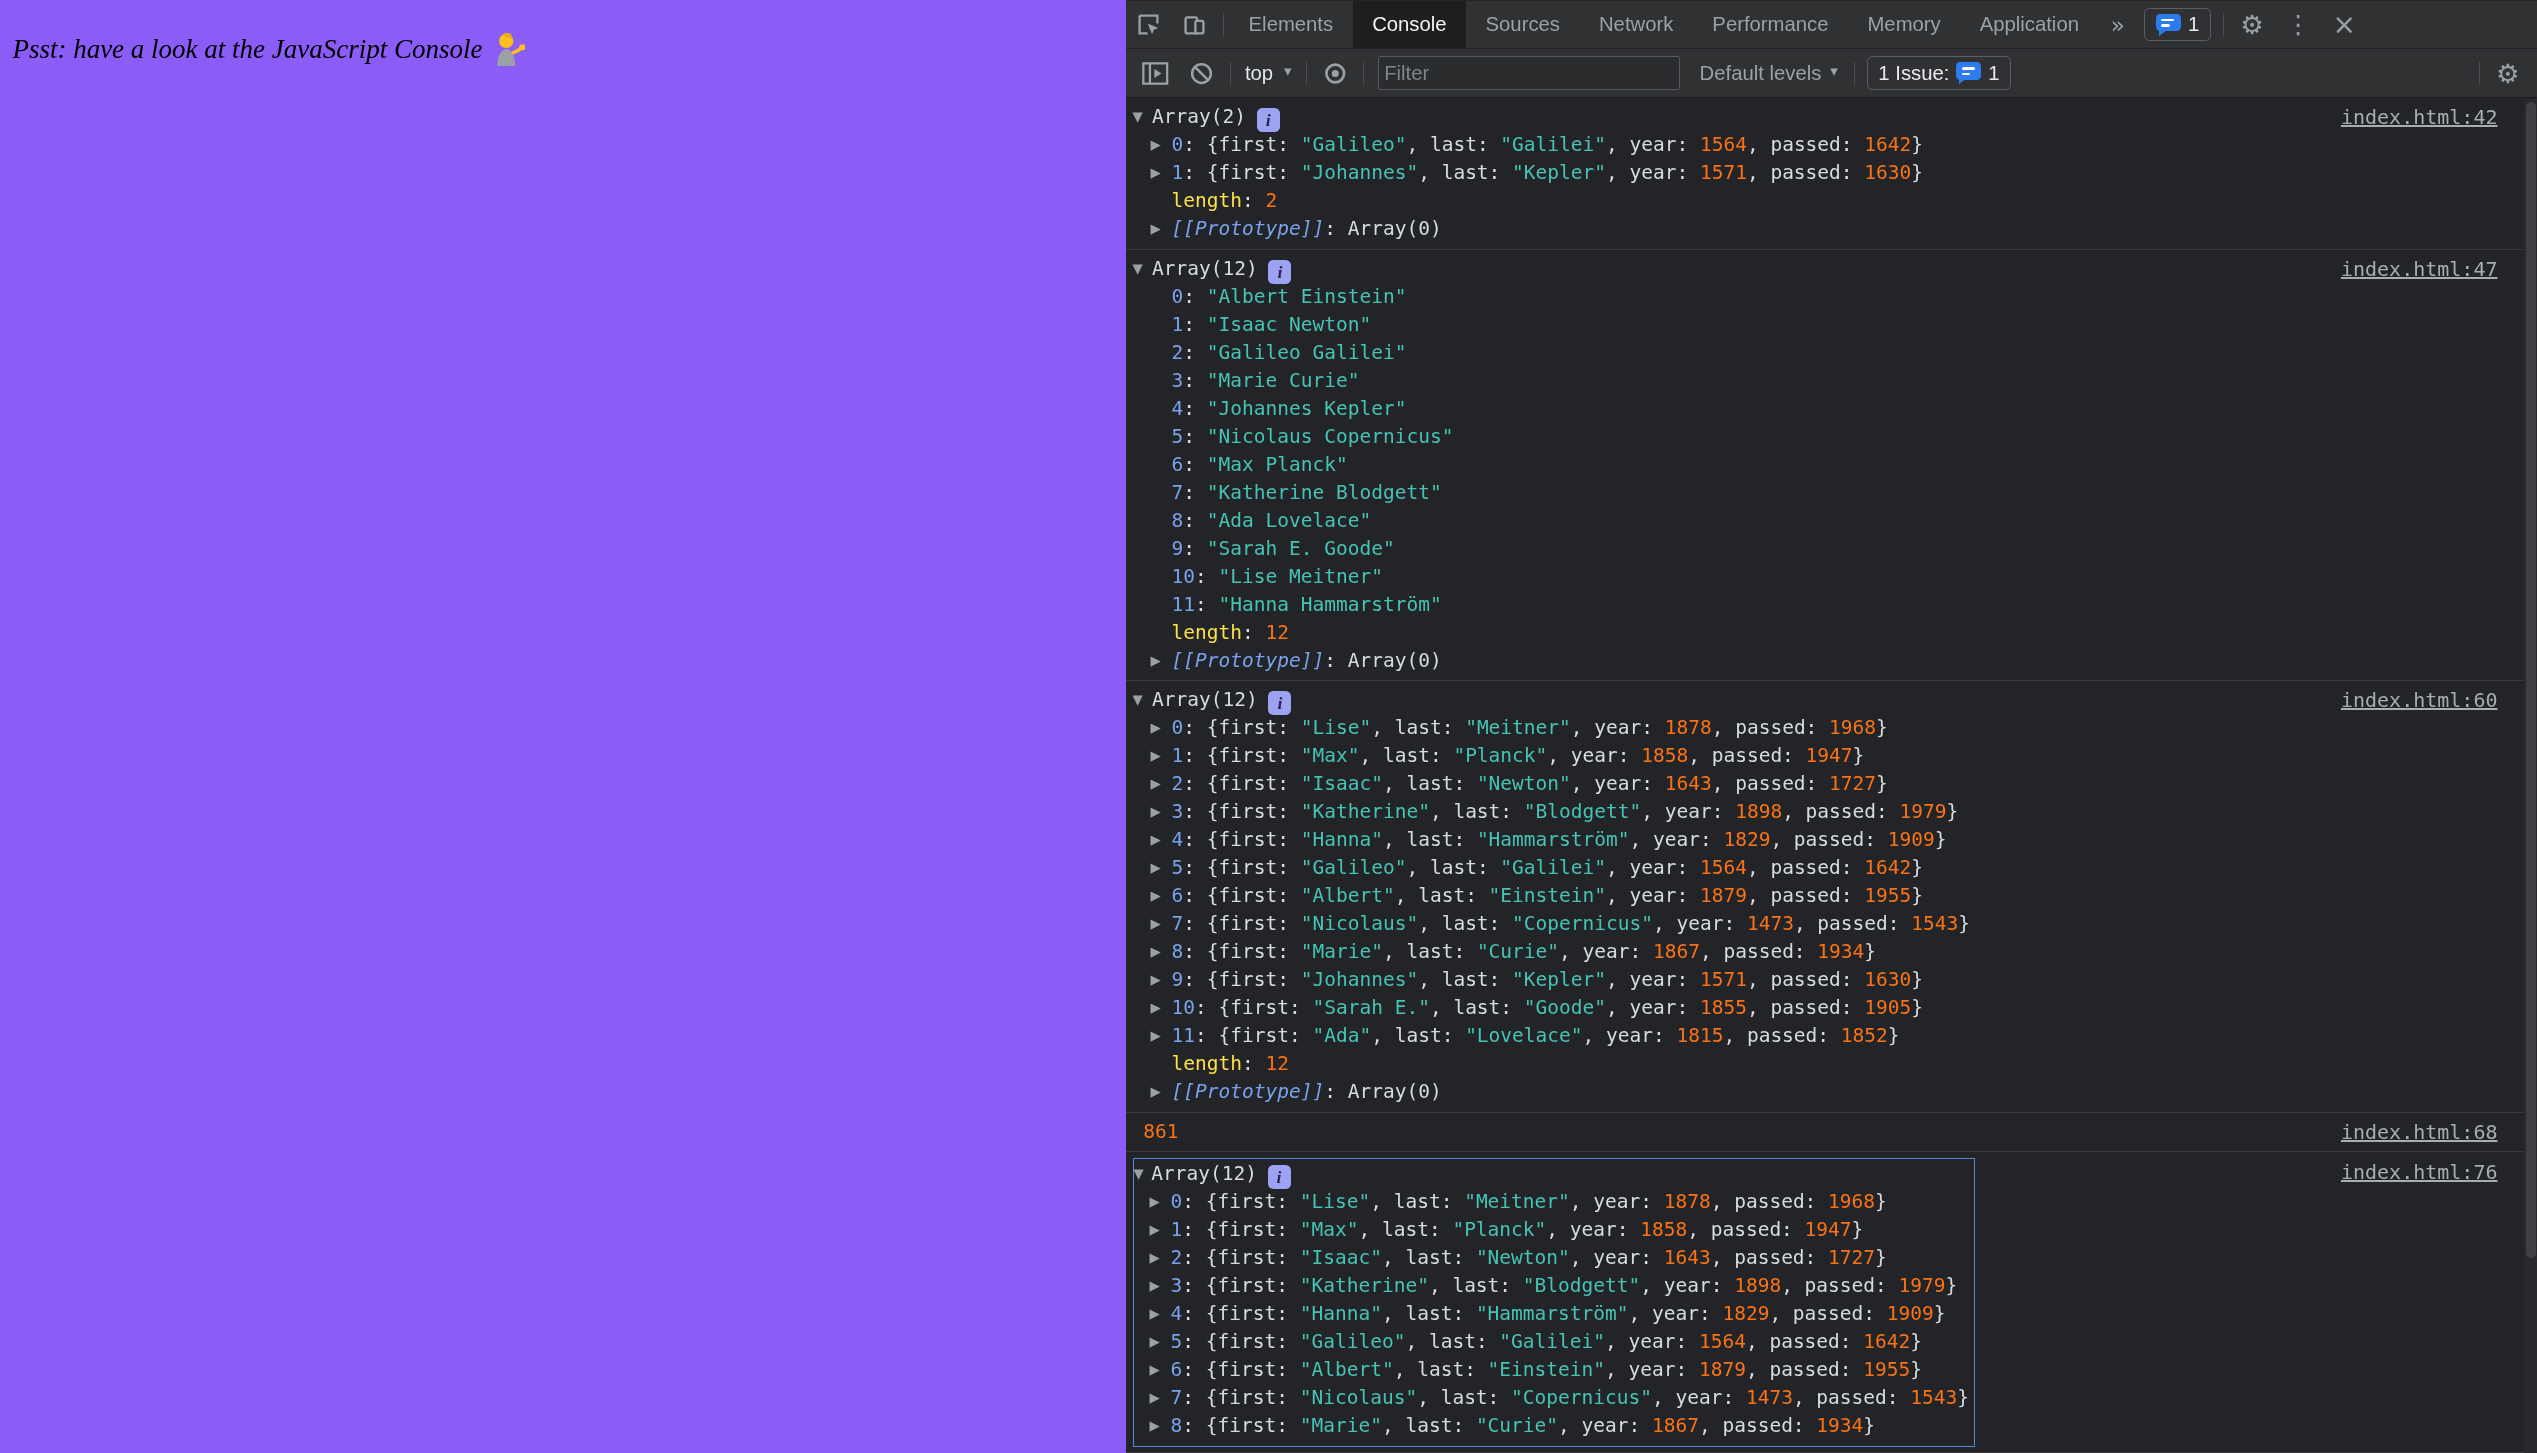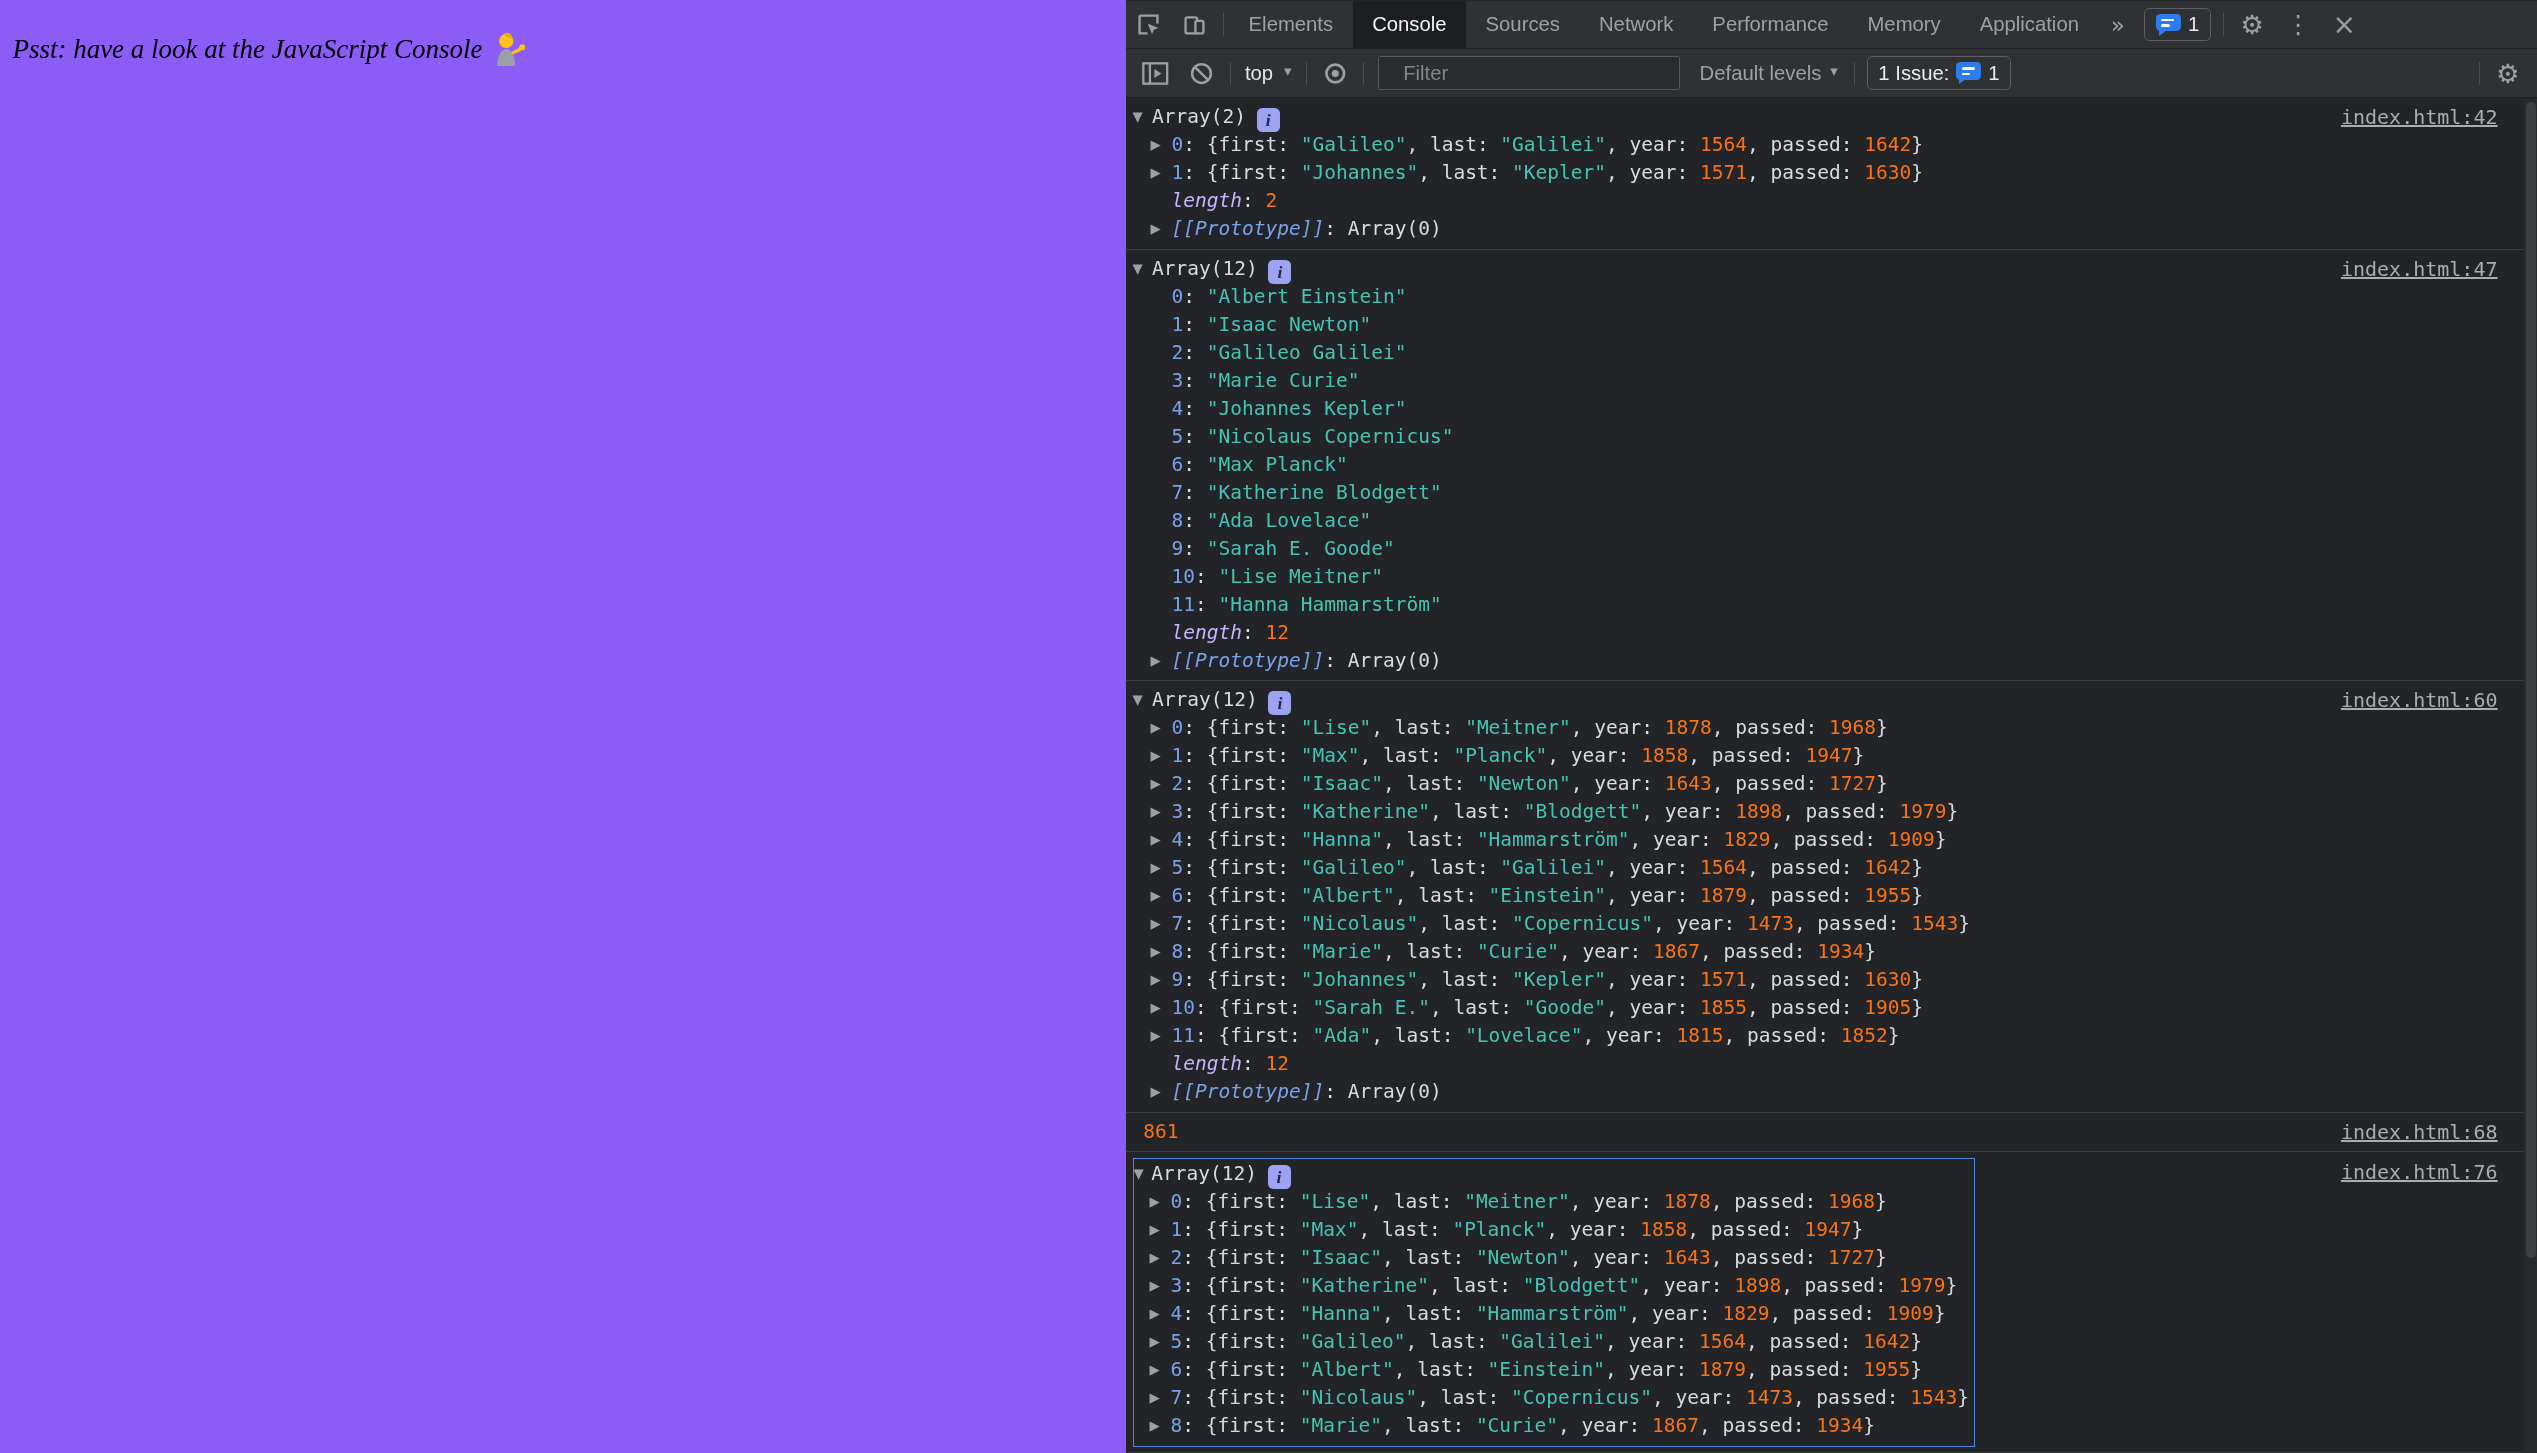--- a/index.html
+++ b/index.html
@@ -57,21 +57,21 @@
   .toolbar {
     height:49px; background:#2f3133; display:flex; align-items:center;
     border-bottom:0.9px solid #1d1e20; flex:0 0 auto; color:#9ba1a6; font-size:20.3px;
     padding:0 7px;
   }
   .ctx-select { display:flex; gap:11px; color:#e3e6ea; padding:0 8.8px; cursor:pointer; }
   .dd-arrow { color:#9aa0a6; font-size:15px; font-family:"DejaVu Sans", sans-serif; }
   .filter-input {
     width:302px; height:34px; margin:0 8.8px;
     background:#2a2c2e; border:0.9px solid #55595e; border-radius:1.8px;
-    color:#d7dbe0; font-size:20.3px; padding:0 24px; outline:none;
+    color:#d7dbe0; font-size:20.3px; padding:0 5px; outline:none;
     font-family:"Liberation Sans", sans-serif;
   }
   .filter-input::placeholder { color:#7f858c; }
   .levels { display:flex; align-items:flex-start; gap:8.8px; padding:0 10.6px; cursor:pointer; }
 
   
   .console-out {
     flex:1; overflow:hidden; position:relative;
     font-family:"DejaVu Sans Mono", monospace; font-size:19.5px; line-height:28px;
     color:#d7dbe0; padding-right:14px;
@@ -83,21 +83,21 @@
   }
   .crow { position:relative; padding-left:46px; height:28px; white-space:nowrap; }
   .crow.header { padding-left:26.5px; }
   .crow.result { padding-left:17.7px; }
   .tri { position:absolute; left:25px; top:0; width:19.5px; color:#9aa0a6; font-size:13.3px;
          font-family:"DejaVu Sans", sans-serif; cursor:pointer; }
   .crow.header .tri { left:7px; }
   .idx { color:#7aa2ec; }
   .str { color:#46c3b4; }
   .num { color:#f97316; }
-  .dim { color:#c4b5fd;font-style:italic; }
+  .dim { color:#fde047; }
   .proto-name { color:#7aa2ec; font-style:italic; }
   .info-badge {
     display:inline-block; width:23px; height:24px; margin-left:10.6px;
     background:#9ba3f2; color:#23274b; border-radius:5.3px; text-align:center;
     font-family:"Liberation Serif", serif; font-style:italic; font-weight:bold;
     font-size:17.7px; line-height:24px; vertical-align:-2.7px; cursor:pointer;
   }
   .focus-box {
     display:block; border:1.8px solid #4e8ae0; width:842px; margin-left:7px;
     padding:1.8px 0 5.3px 0;

